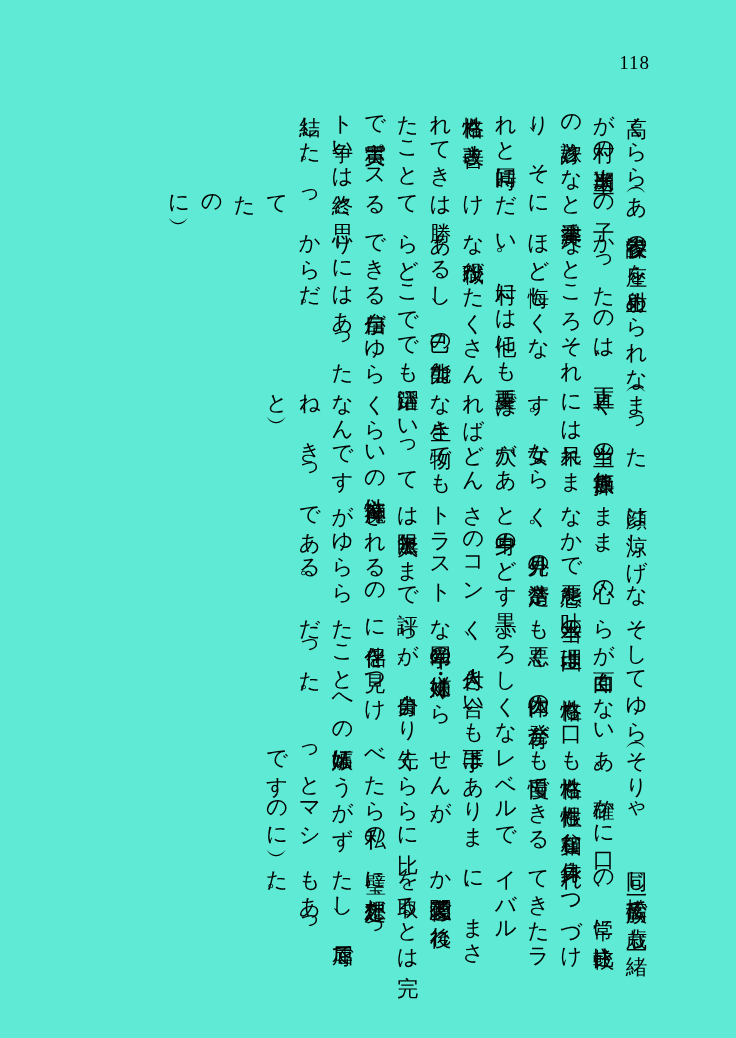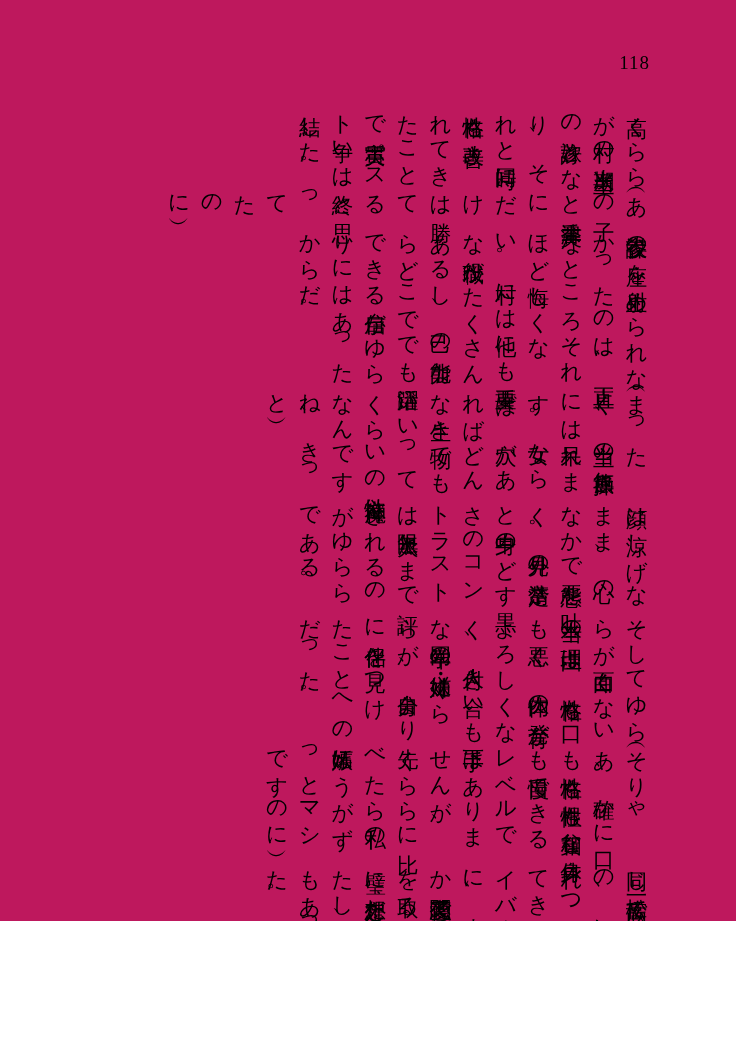--- a/index.html
+++ b/index.html
@@ -7,22 +7,22 @@
     padding: 0;
     background: #ffffff;
   }
   body {
     font-family: "Liberation Serif", "DejaVu Serif", serif;
     color: #000000;
   }
   #page {
     position: relative;
     width: 736px;
-    height: 921px;
-    background: #be185d;
+    height: 1038px;
+    background: #5eead4;
     overflow: hidden;
   }
   #page-number {
     position: absolute;
     top: 52px;
     right: 86px;
     font-size: 19px;
     font-family: "Liberation Serif", "DejaVu Serif", serif;
     letter-spacing: 1px;
     color: #000;

